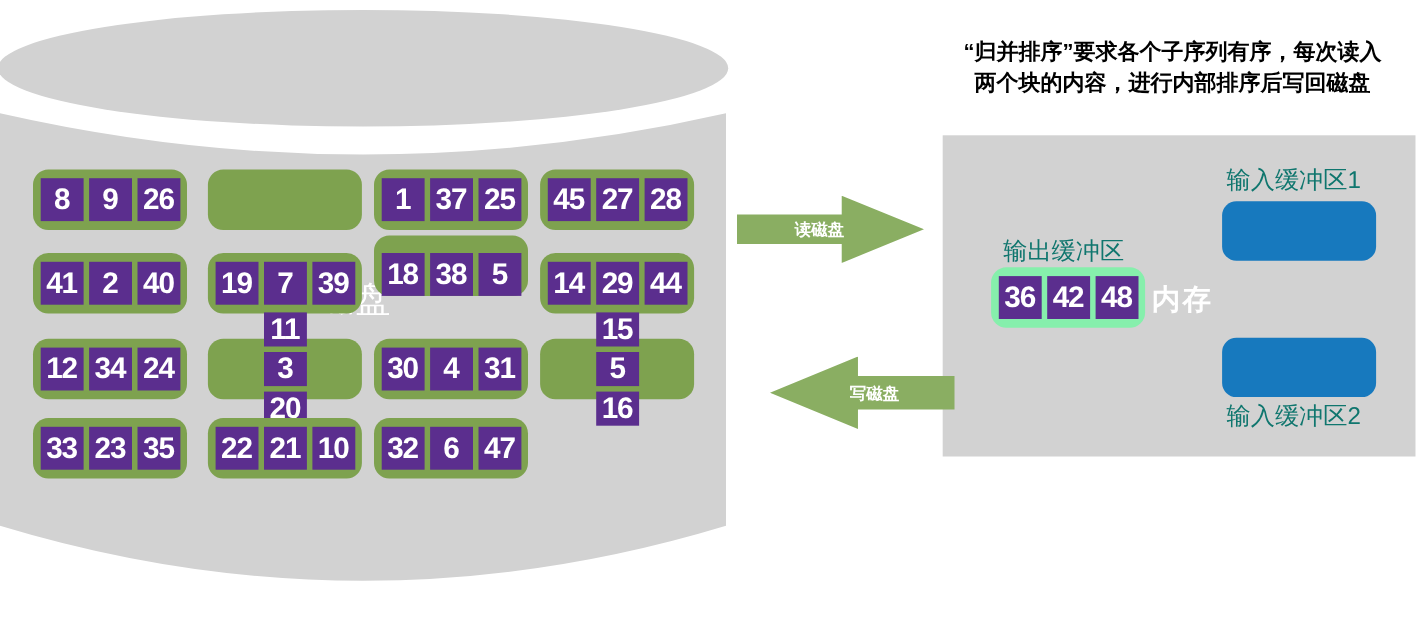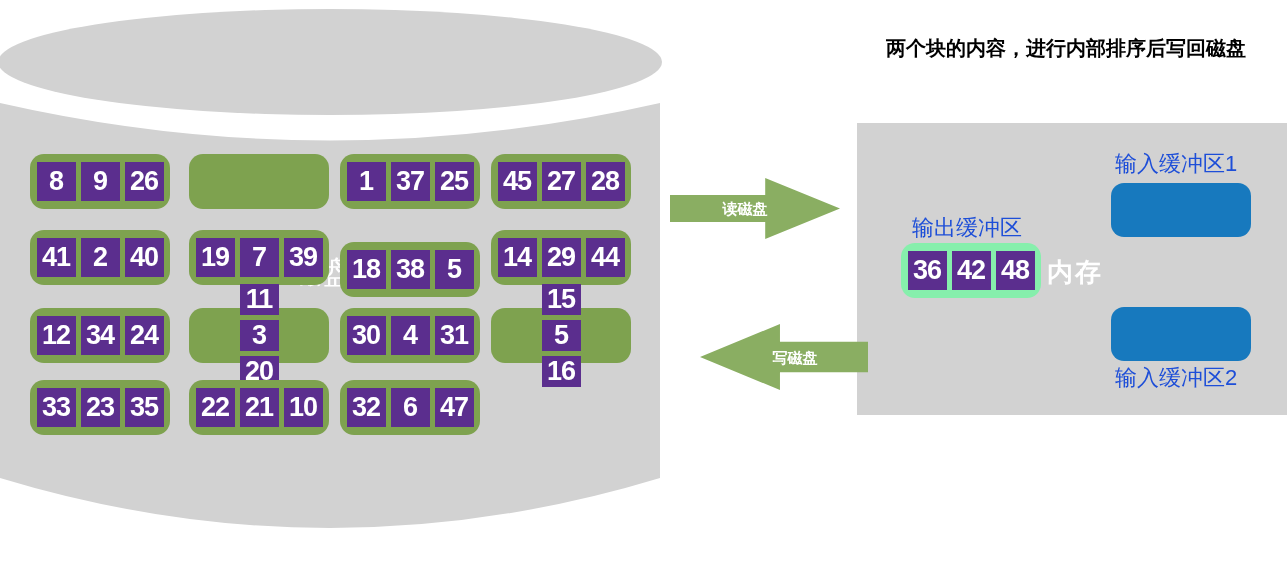--- a/index.html
+++ b/index.html
@@ -44,21 +44,21 @@
     position:absolute;left:845px;top:34px;width:442px;z-index:2;
     text-align:center;color:#000000;font-size:20px;font-weight:700;line-height:28px;
     white-space:nowrap;
   }
   
   #memory-box{
     position:absolute;left:857px;top:123px;width:430px;height:292px;
     background:#d2d2d2;z-index:1;
   }
   .buffer-label{
-    position:absolute;color:#1d4ed8;font-size:22px;white-space:nowrap;
+    position:absolute;color:#0f766e;font-size:22px;white-space:nowrap;
   }
   #input-buffer-1-label{left:258px;top:26px;}
   #output-buffer-label{left:55px;top:90px;}
   #input-buffer-2-label{left:258px;top:240px;}
   .blue-buffer{
     position:absolute;left:254px;width:140px;height:54px;border-radius:13px;
     background:#1779be;
   }
   #input-buffer-1{top:60px;}
   #input-buffer-2{top:184px;}
@@ -98,21 +98,21 @@
     <div class="block green" style="left: 30px; top: 230px;">
       <div class="cell">41</div>
       <div class="cell">2</div>
       <div class="cell">40</div>
     </div>
     <div class="block green" style="left: 189px; top: 230px;">
       <div class="cell">19</div>
       <div class="cell">7</div>
       <div class="cell">39</div>
     </div>
-    <div class="block green" style="left: 340px; top: 242px;">
+    <div class="block green" style="left: 340px; top: 214px; align-items: flex-end;">
       <div class="cell">18</div>
       <div class="cell">38</div>
       <div class="cell">5</div>
     </div>
     <div class="block green" style="left: 491px; top: 230px;">
       <div class="cell">14</div>
       <div class="cell">29</div>
       <div class="cell">44</div>
     </div>
     <div class="block green" style="left: 30px; top: 308px;">
@@ -156,20 +156,21 @@
   <div class="fill"></div>
   <div class="arrow-label">读磁盘</div>
 </div>
 
 <div class="arrow" id="write-arrow">
   <div class="fill"></div>
   <div class="arrow-label">写磁盘</div>
 </div>
 
 <div id="annotation">
+  <div>“归并排序”要求各个子序列有序，每次读入</div>
   <div>两个块的内容，进行内部排序后写回磁盘</div>
 </div>
 
 <div id="memory-box">
   <div class="buffer-label" id="input-buffer-1-label">输入缓冲区1</div>
   <div class="blue-buffer" id="input-buffer-1"></div>
 
   <div class="buffer-label" id="output-buffer-label">输出缓冲区</div>
   <div class="block brown" id="output-block">
       <div class="cell">36</div>

